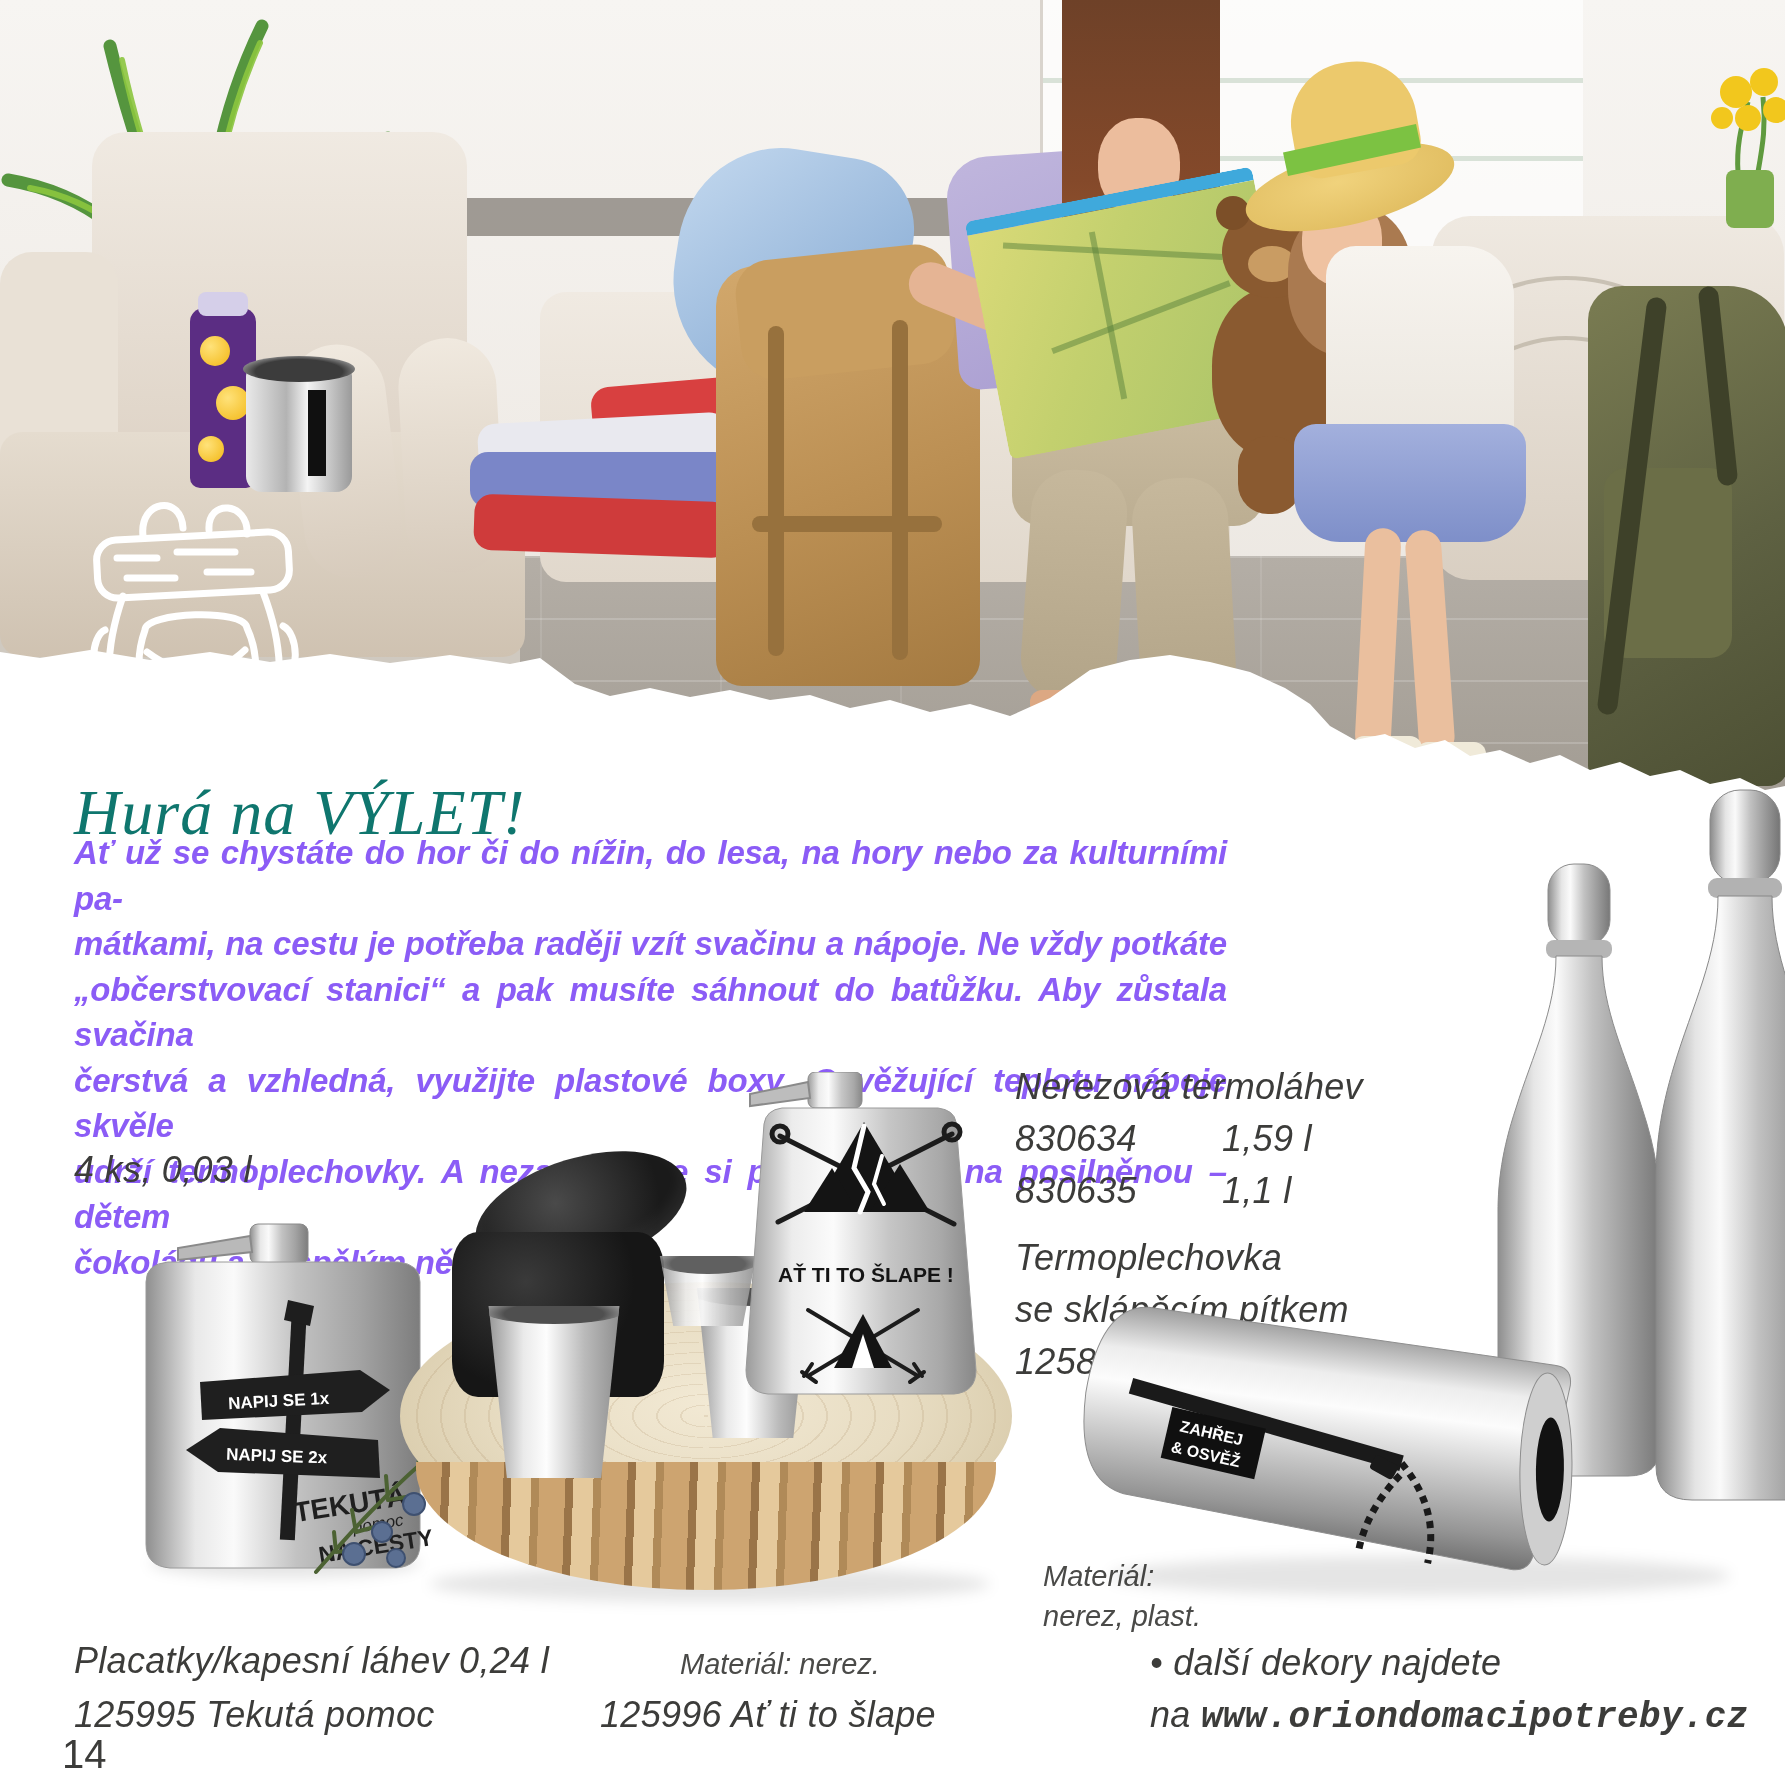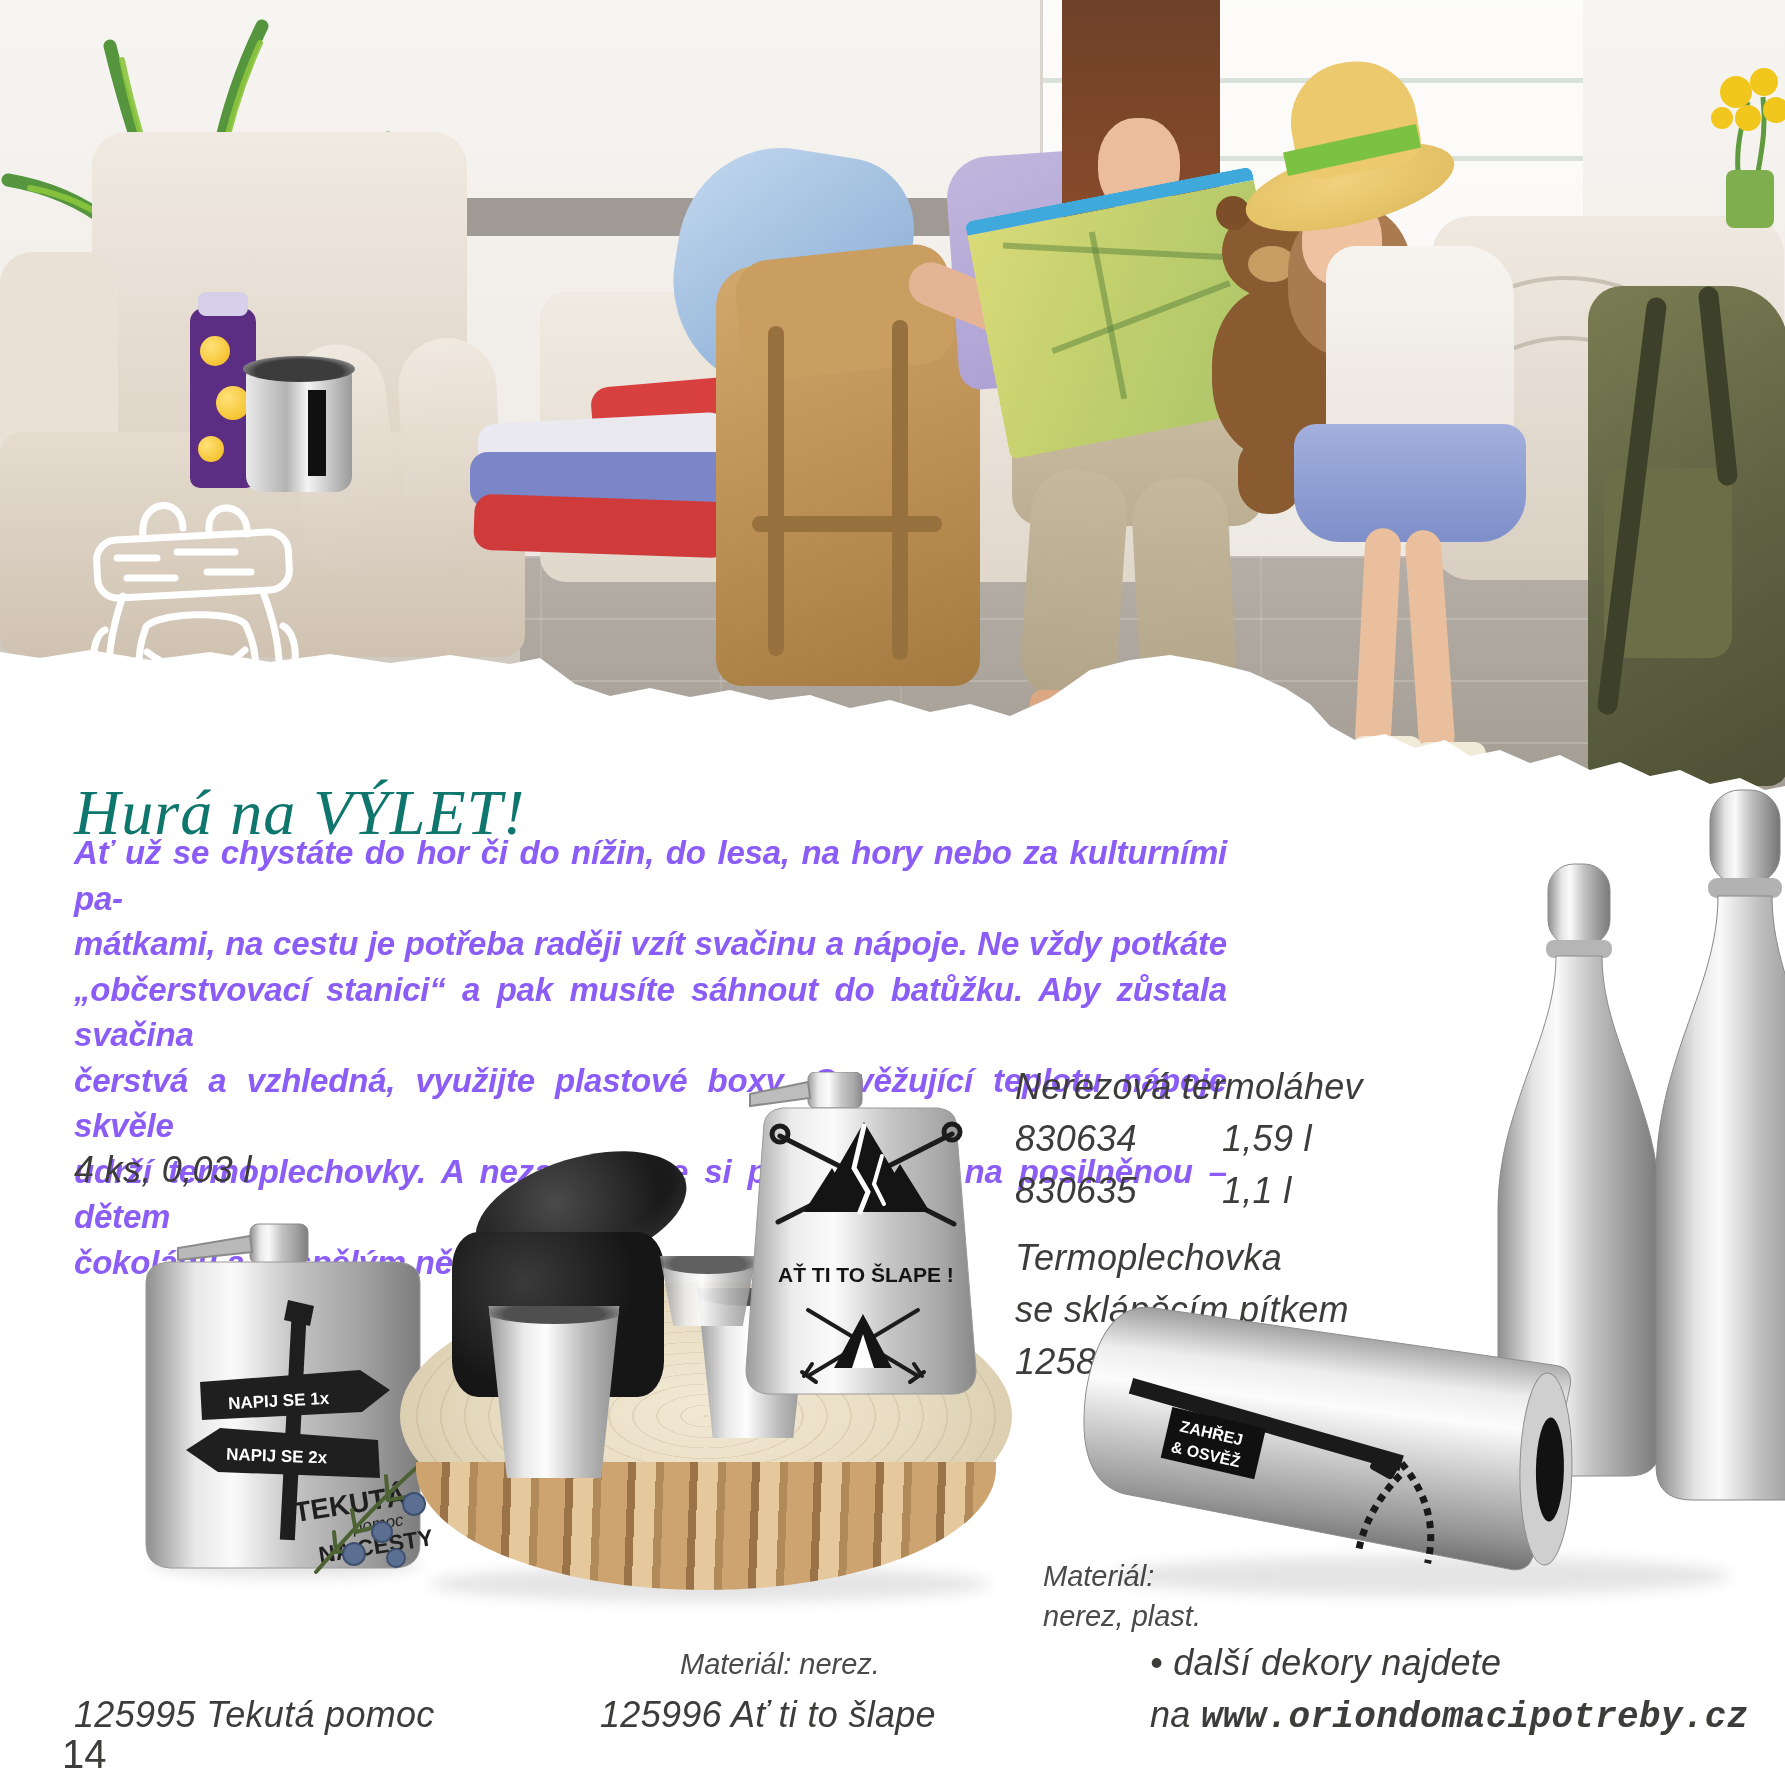--- a/index.html
+++ b/index.html
@@ -328,20 +328,21 @@
   </div>
 
   <div class="tsmall" style="left:1043px;top:1560px">Materiál:</div>
   <div class="tsmall" style="left:1043px;top:1600px">nerez, plast.</div>
 
   <div class="tprod" style="left:1150px;top:1642px">• další dekory najdete</div>
   <div class="tprod" style="left:1150px;top:1694px">
     <span>na </span><span class="url-b">www.oriondomacipotreby.cz</span>
   </div>
 
+  <div class="tprod" style="left:74px;top:1640px">Placatky/kapesní láhev 0,24 l</div>
   <div class="tprod" style="left:74px;top:1694px">125995 Tekutá pomoc</div>
   <div class="tsmall" style="left:680px;top:1648px">Materiál: nerez.</div>
   <div class="tprod" style="left:600px;top:1694px">125996 Ať ti to šlape</div>
 
   <div class="pagenum">14</div>
 
   <div class="shadow" style="left:150px;top:1548px;width:270px;height:30px"></div>
   <div class="shadow" style="left:430px;top:1566px;width:560px;height:36px"></div>
   <div class="shadow" style="left:1110px;top:1556px;width:620px;height:40px"></div>
 

